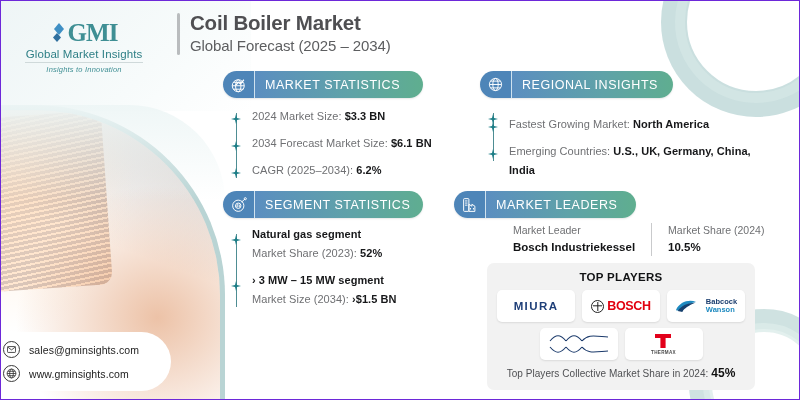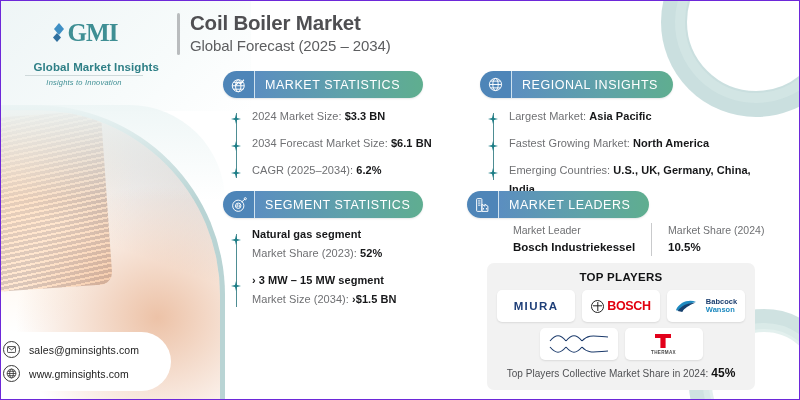--- a/index.html
+++ b/index.html
@@ -212,21 +212,21 @@
   <div class="hero-tint"></div>
 
   <div style="position:absolute;left:8px;top:18px;width:150px;text-align:center;">
     <div style="display:flex;align-items:center;justify-content:center;gap:1px;">
       <svg width="16" height="22" viewBox="0 0 16 22">
         <path d="M8 1 L13 7 L8 13 L3 7 Z" fill="#3f8fc4"></path>
         <path d="M6 11 L10 15.5 L6 20 L2 15.5 Z" fill="#2f6f9e"></path>
       </svg>
       <span style="font-size:25px;font-weight:700;color:#3f8f94;letter-spacing:-1px;font-family:'Liberation Serif',serif;">GMI</span>
     </div>
-    <div style="font-size:11.5px;font-weight:700;color:#2e7f86;margin-top:14px;letter-spacing:.1px;text-align:right;">Global Market Insights</div>
+    <div style="font-size:11.5px;font-weight:400;color:#2e7f86;margin-top:1px;letter-spacing:.1px;">Global Market Insights</div>
     <div style="height:1px;background:#cfd9da;margin:2px 16px 2px;"></div>
     <div style="font-size:7.5px;color:#3f8f94;letter-spacing:.2px;font-style:italic;">Insights to Innovation</div>
   </div>
 
   <div class="hdr">
     <div class="hdr-bar"></div>
     <div>
       <div class="hdr-title">Coil Boiler Market</div>
       <div class="hdr-sub">Global Forecast (2025 – 2034)</div>
     </div>
@@ -329,41 +329,40 @@
   </div>
 
   <div class="blist" style="left:487px;top:105px;width:268px;">
     <div class="rail" style="bottom:26px;"></div>
     <div class="brow">
       <span class="bdot">
         <svg width="10" height="10" viewBox="0 0 10 10">
             <path d="M5 0 L6 4 L10 5 L6 6 L5 10 L4 6 L0 5 L4 4 Z" fill="#1c7d86"></path>
           </svg>
       </span>
-      <span class="btxt"><span>Largest Market: </span><b>Asia Pacific</b></span>
     </div>
     <div class="brow">
       <span class="bdot">
         <svg width="10" height="10" viewBox="0 0 10 10">
             <path d="M5 0 L6 4 L10 5 L6 6 L5 10 L4 6 L0 5 L4 4 Z" fill="#1c7d86"></path>
           </svg>
       </span>
       <span class="btxt"><span>Fastest Growing Market: </span><b>North America</b></span>
     </div>
     <div class="brow">
       <span class="bdot">
         <svg width="10" height="10" viewBox="0 0 10 10">
             <path d="M5 0 L6 4 L10 5 L6 6 L5 10 L4 6 L0 5 L4 4 Z" fill="#1c7d86"></path>
           </svg>
       </span>
       <span class="btxt"><span>Emerging Countries: </span><b>U.S., UK, Germany, China, India</b></span>
     </div>
   </div>
 
-  <div class="pill" style="left:466px;top:190px;width:182px;text-align:center;">
+  <div class="pill" style="left:453px;top:190px;width:182px;text-align:center;">
     <span class="pill-ico">
       <svg width="18" height="18" viewBox="0 0 24 24" fill="none" stroke="#ffffff" stroke-width="1.3">
         <rect x="3.5" y="3.5" width="7" height="17" rx="1"></rect>
         <line x1="5.4" y1="6.6" x2="8.6" y2="6.6"></line>
         <line x1="5.4" y1="9.4" x2="8.6" y2="9.4"></line>
         <line x1="5.4" y1="12.2" x2="8.6" y2="12.2"></line>
         <path d="M10.5 20.5 V11 l4 2.6 V11 l4 2.6 V20.5 Z"></path>
         <line x1="12.6" y1="16" x2="12.6" y2="18"></line>
         <line x1="16.6" y1="16" x2="16.6" y2="18"></line>
       </svg>

